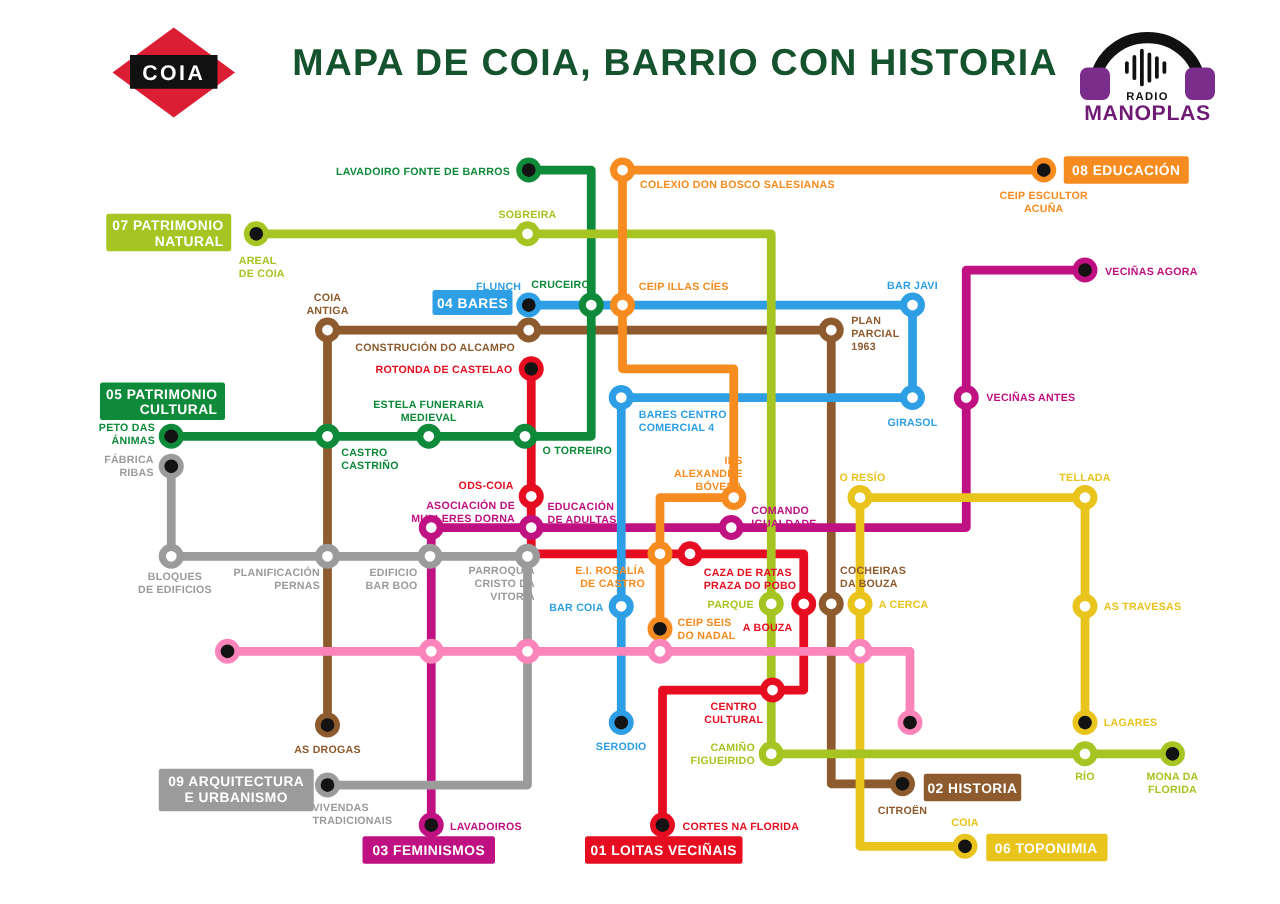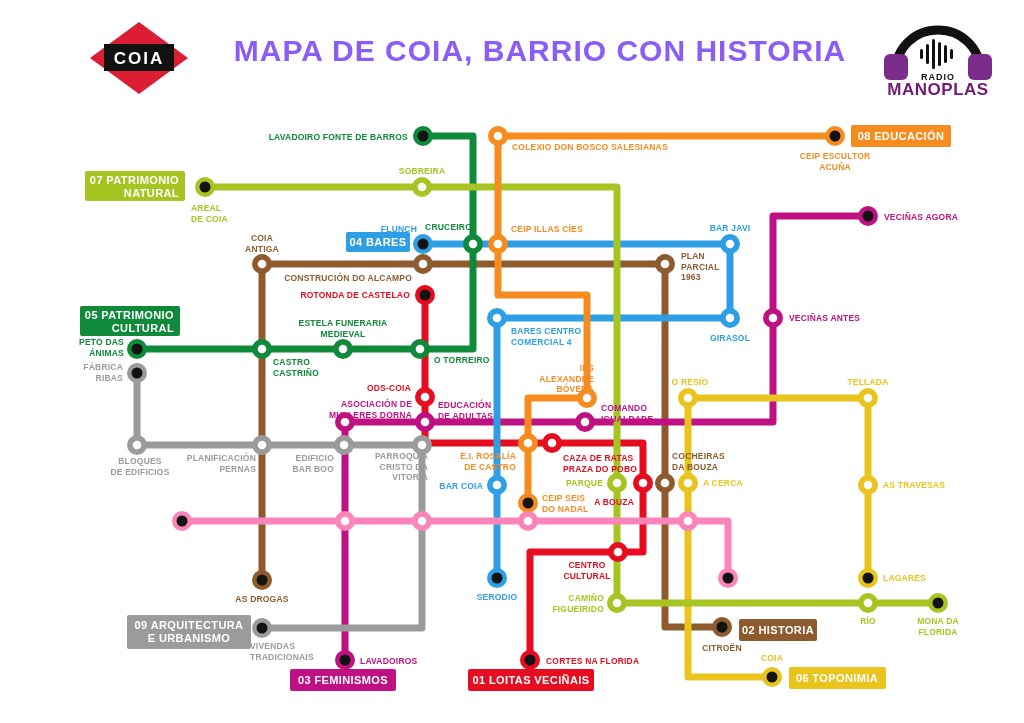--- a/index.html
+++ b/index.html
@@ -1,21 +1,21 @@
 <!DOCTYPE html>
 <html><head>
 <meta charset="utf-8">
 <style>
   html,body{margin:0;padding:0;background:#ffffff;}
   .page{position:relative;width:1024px;height:723px;background:#ffffff;overflow:hidden;
         font-family:"Liberation Sans",sans-serif;}
   .hdr-logo{position:absolute;left:88px;top:20px;width:102px;height:76px;}
   .hdr-title{position:absolute;left:225px;top:34px;width:630px;text-align:center;
-             font-weight:bold;font-size:30px;letter-spacing:1px;color:#8b5cf6;white-space:nowrap;}
-  .hdr-radio{position:absolute;left:872px;top:18px;width:132px;text-align:center;}
+             font-weight:bold;font-size:30px;letter-spacing:1px;color:#14532d;white-space:nowrap;}
+  .hdr-radio{position:absolute;left:852px;top:18px;width:132px;text-align:center;}
   .hdr-radio .brand{font-weight:bold;font-size:17px;letter-spacing:.5px;color:#701a75;margin-top:-6px;}
   .mapsvg{position:absolute;left:0;top:0;}
   .slabel{font-family:"Liberation Sans",sans-serif;font-weight:bold;font-size:8.5px;letter-spacing:.2px;}
   .blabel{font-family:"Liberation Sans",sans-serif;font-weight:bold;font-size:11px;letter-spacing:.4px;}
   .logo-txt{font-family:"Liberation Sans",sans-serif;font-weight:bold;font-size:17px;letter-spacing:2px;}
   .radio-txt{font-family:"Liberation Sans",sans-serif;font-weight:bold;font-size:9px;letter-spacing:1px;}
 </style>
 </head>
 <body>
 

